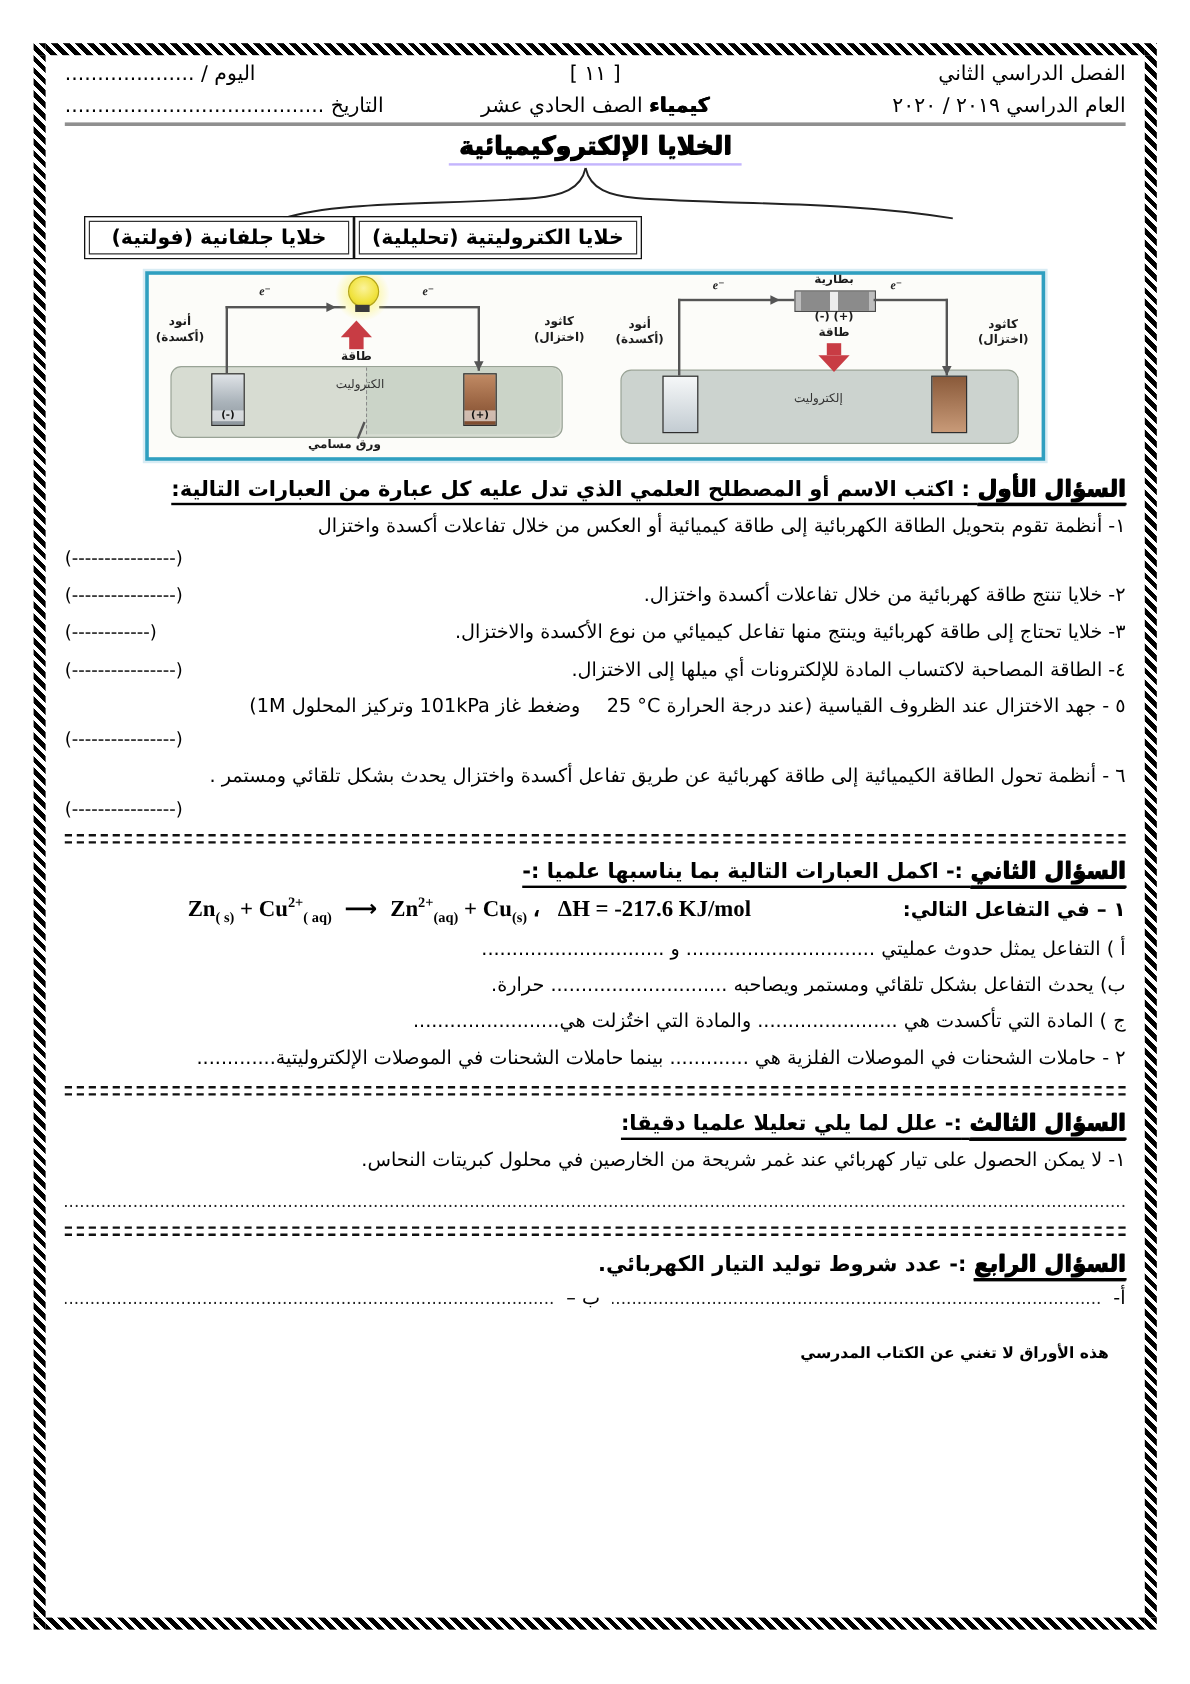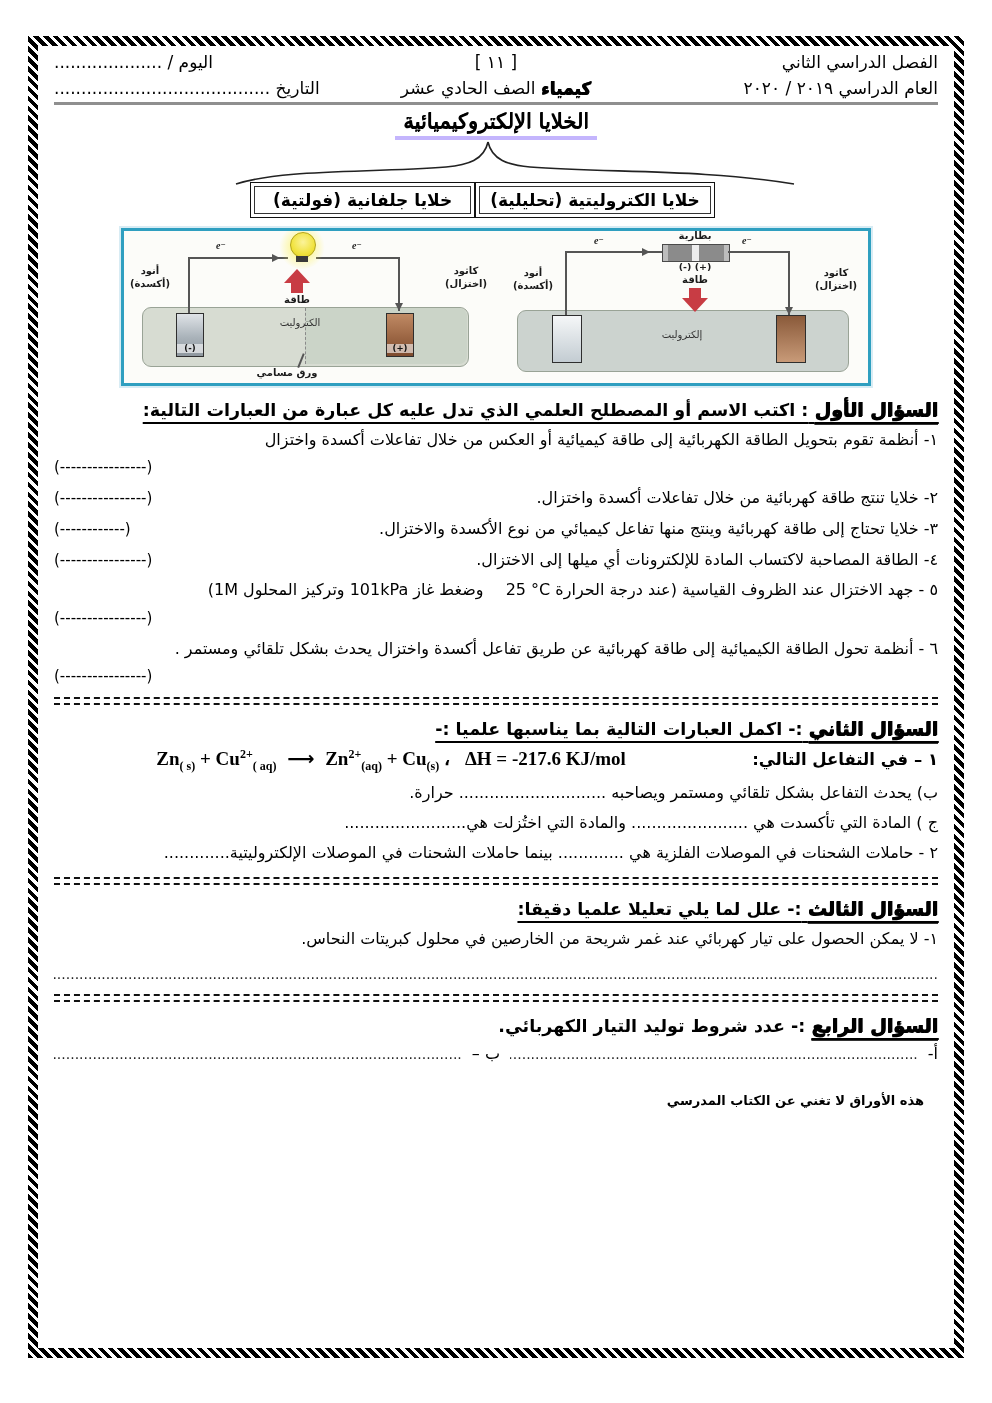--- a/index.html
+++ b/index.html
@@ -17,24 +17,24 @@
   
   .hdr { display:grid; grid-template-columns:1fr 1.2fr 1fr; row-gap:6px; font-size:17px; }
   .hdr .r { text-align:right; }
   .hdr .c { text-align:center; }
   .hdr .l { text-align:left; }
   .heavy { font-weight:bold; text-shadow:0.6px 0 0 #000, 0 0.6px 0 #000; letter-spacing:0.3px; }
   .grayline { border:none; border-top:3px solid #8f8f8f; margin:4px 0 4px 0; }
 
   
   .title-wrap { text-align:center; margin-top:2px; }
-  .main-title { display:inline-block; font-size:21px; font-weight:normal;
-    text-shadow:0.8px 0 0 #000, 0 0.8px 0 #000; border-bottom:4px solid #c4b5fd; padding:0 8px 3px 8px; }
+  .main-title { display:inline-block; font-size:21px; font-weight:bold;
+    text-shadow:0.8px 0 0 #000, 0 0.8px 0 #000; border-bottom:2px solid #c4b5fd; padding:0 8px 3px 8px; }
   .brace { display:block; margin:0 auto; }
-  .boxes-row { direction:ltr; display:flex; justify-content:center; padding:0 43px 0 16px; margin-top:-4px; }
+  .boxes-row { direction:ltr; display:flex; justify-content:flex-start; padding:0 43px 0 16px; margin-top:-4px; }
   .class-box { border:1.5px solid #111; box-shadow: inset 0 0 0 3px #fff, inset 0 0 0 4px #333;
     padding:7px 14px; font-size:17px; font-weight:bold; text-align:center; min-width:225px; box-sizing:border-box; }
 
   
   .diagram { position:relative; width:744px; height:152px; margin:10px auto 0 auto;
     border:3px solid #2f9fc0; box-shadow:0 0 0 2px #d8ecf4; background:#fcfcf9; direction:ltr; overflow:hidden; }
   .dlabel { position:absolute; font-size:10px; font-weight:bold; color:#1b1b1b; text-align:center; line-height:1.25; direction:rtl; }
   .elabel { position:absolute; font-size:10px; font-weight:bold; font-family:"Liberation Serif","DejaVu Serif",serif; font-style:italic; color:#222; }
   .tank { position:absolute; border:1px solid #99a396; border-radius:9px; }
   .electrode { position:absolute; border:1px solid #2e2e2e; }
@@ -215,20 +215,21 @@
         <span>+</span>
         <span>Cu</span><sup>2+</sup><sub>( aq)</sub>
         <span class="eq-arrow">⟶</span>
         <span>Zn</span><sup>2+</sup><sub>(aq)</sub>
         <span>+</span>
         <span>Cu</span><sub>(s)</sub>
         <span>،</span>
         <span class="dh">ΔH = -217.6 KJ/mol</span>
       </span>
     </div>
+    <div class="item">أ ) التفاعل يمثل حدوث عمليتي ............................... و ..............................</div>
     <div class="item">ب) يحدث التفاعل بشكل تلقائي ومستمر ويصاحبه ............................. حرارة.</div>
     <div class="item">ج ) المادة التي تأكسدت هي ....................... والمادة التي اختُزلت هي........................</div>
     <div class="item">٢ - حاملات الشحنات في الموصلات الفلزية هي ............. بينما حاملات الشحنات في الموصلات الإلكتروليتية.............</div>
 
     <div class="sep"></div>
 
     <div class="qhead">
       <span class="uline"><span class="badge">السؤال الثالث</span> <span>:- علل لما يلي تعليلا علميا دقيقا:</span></span>
     </div>
     <div class="item">١- لا يمكن الحصول على تيار كهربائي عند غمر شريحة من الخارصين في محلول كبريتات النحاس.</div>

